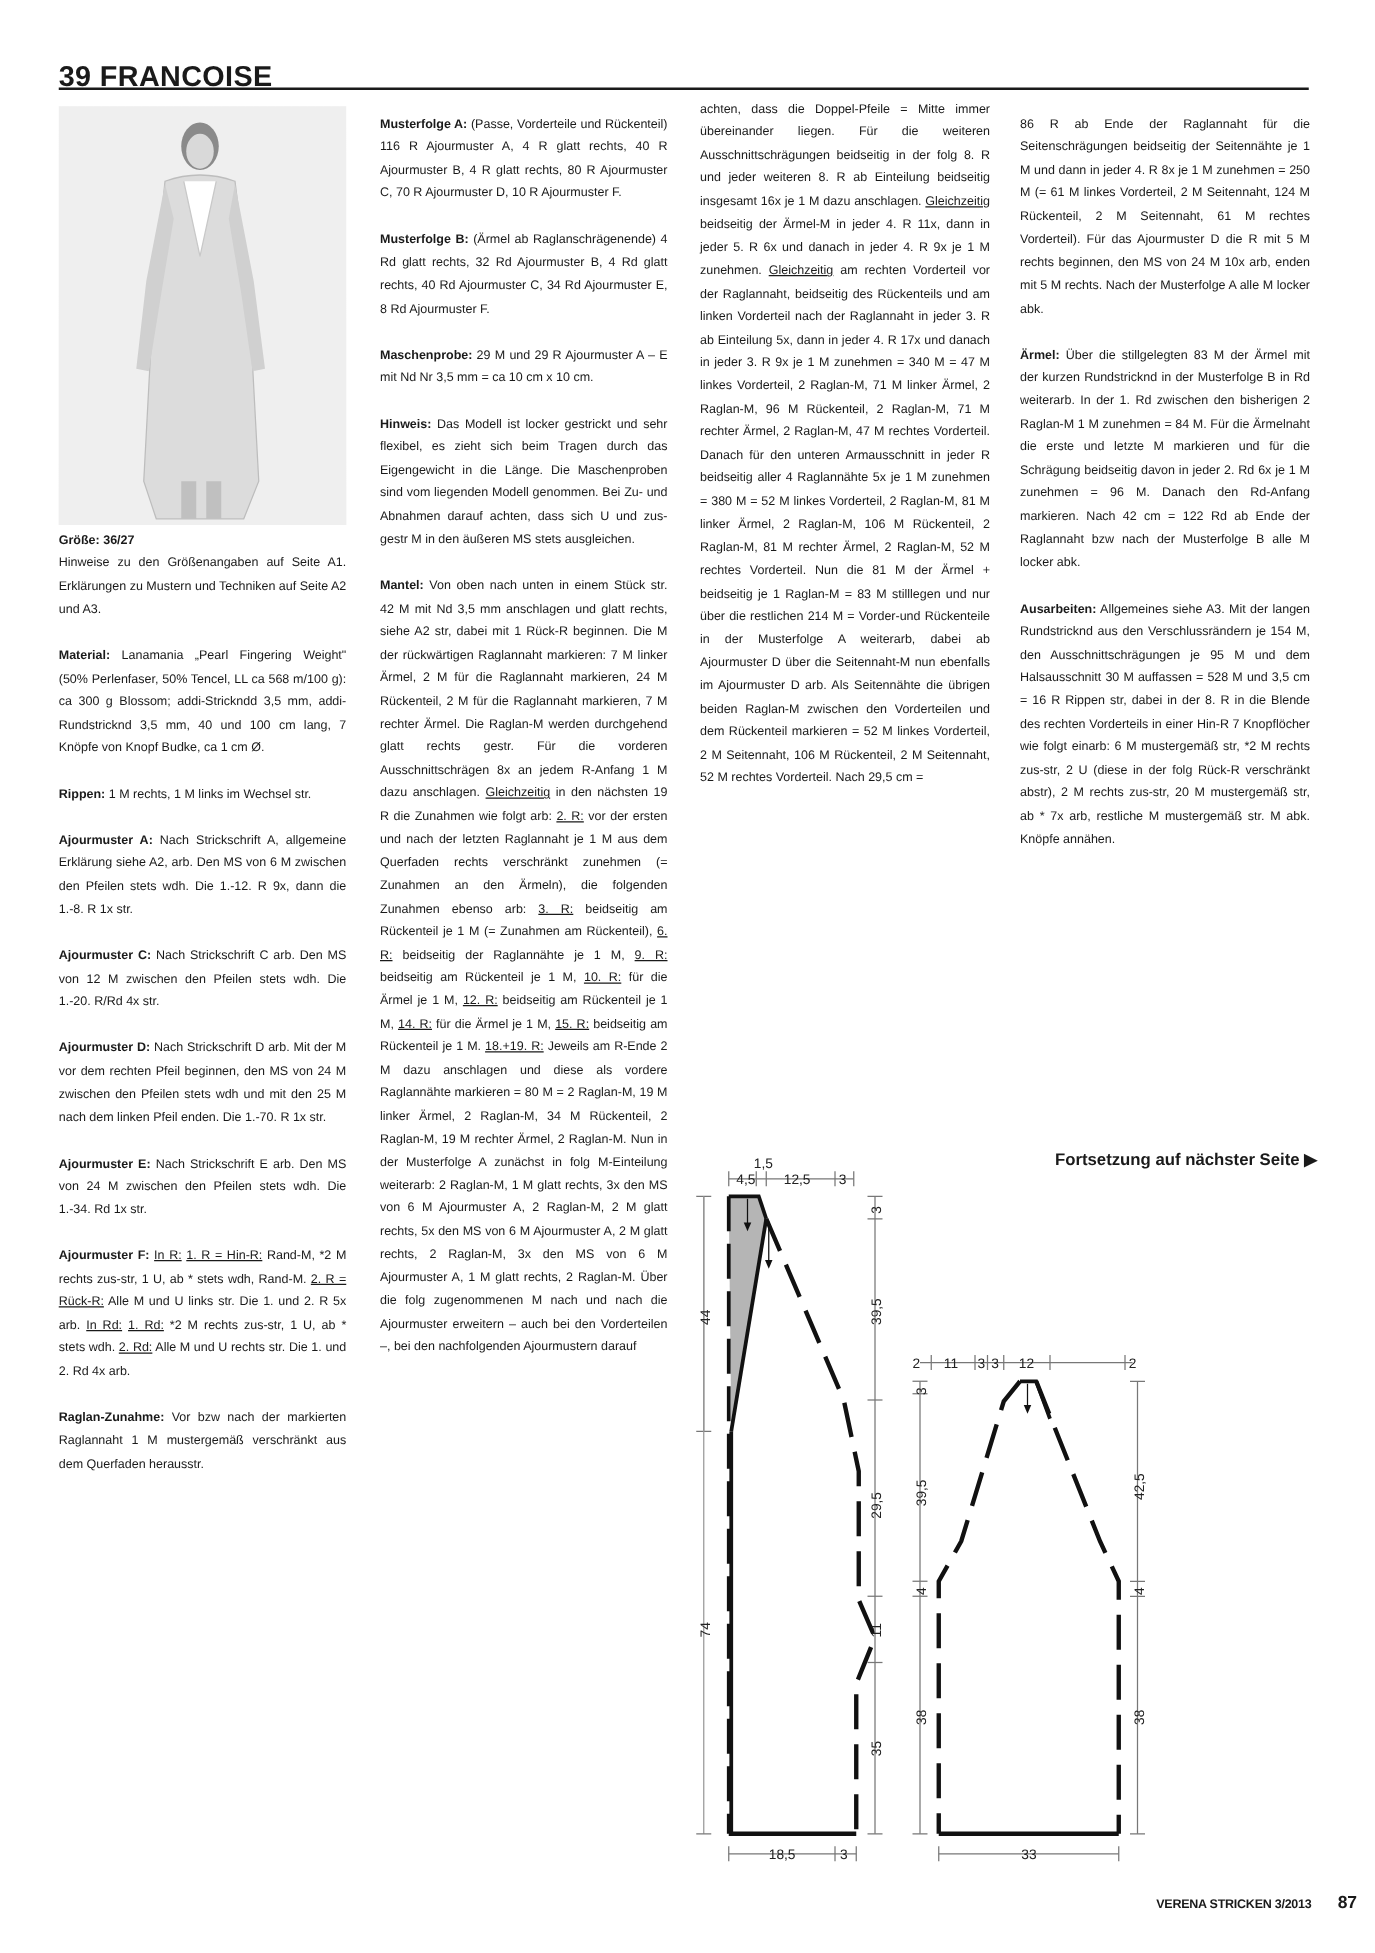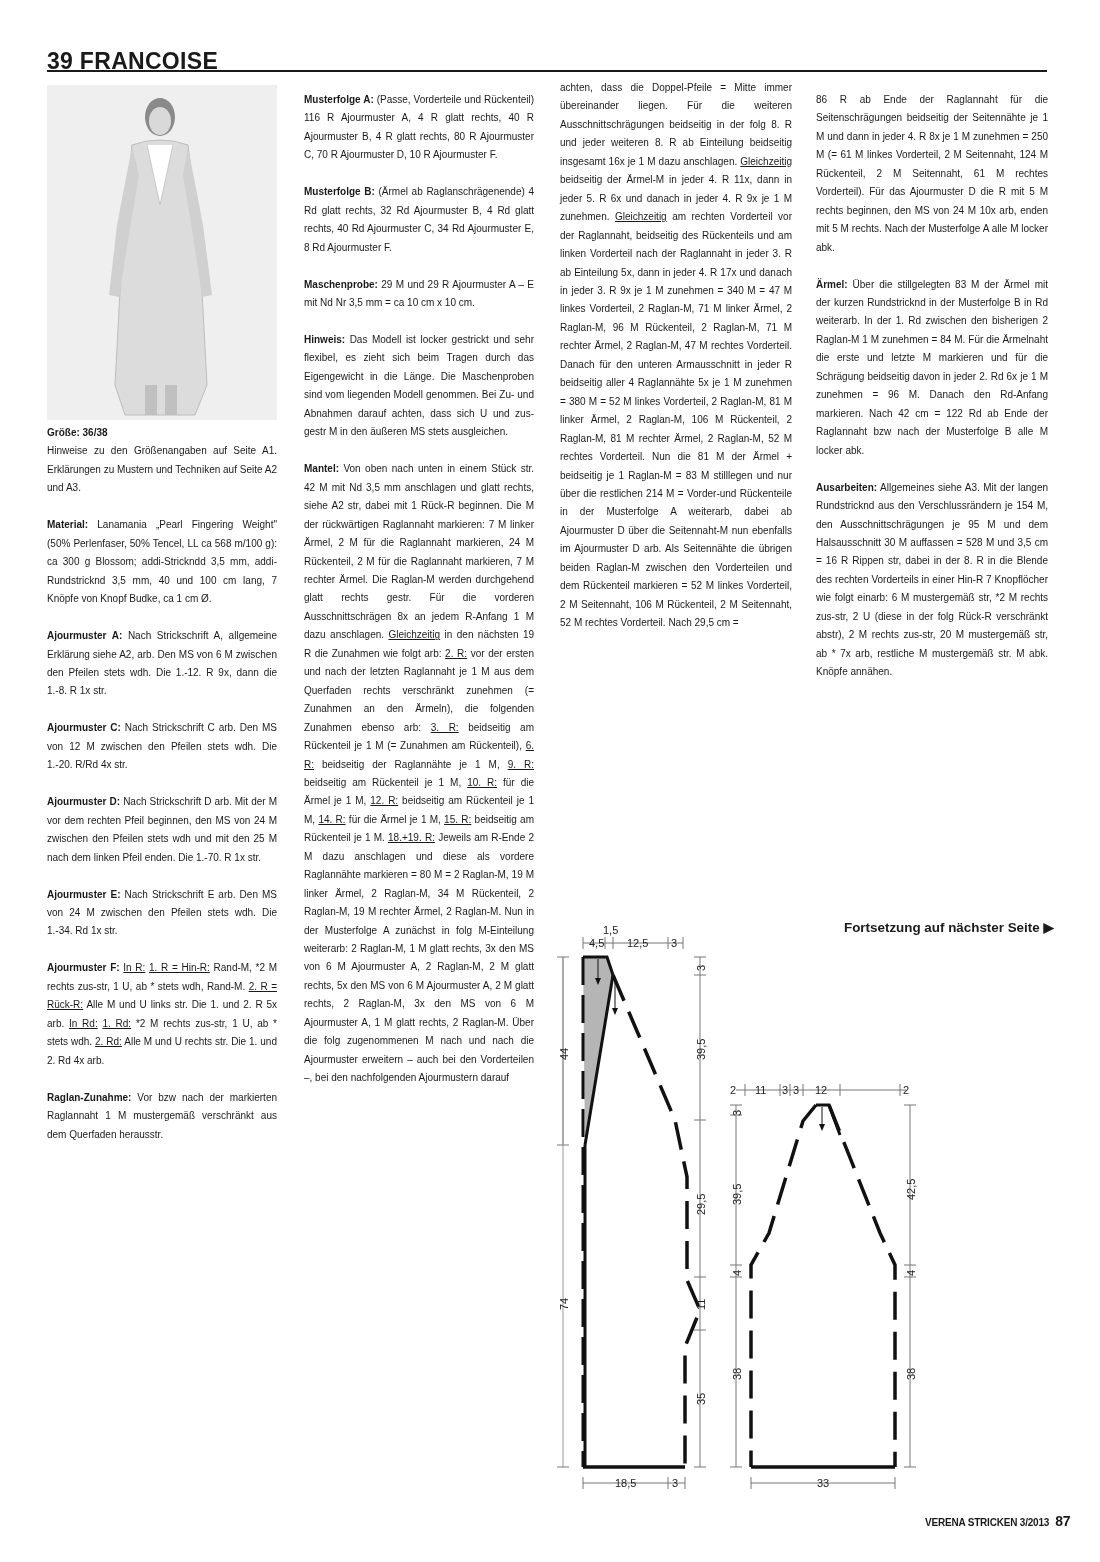--- a/index.html
+++ b/index.html
@@ -13,21 +13,21 @@
   .col { position:absolute; font-size:10px; line-height:18.45px; text-align:justify; }
   .col p { margin:0 0 18.5px 0; }
   .col b { font-weight:bold; }
   .u { text-decoration:underline; }
   .col1 { left:47px; top:424px; width:230px; }
   .col2 { left:304px; top:91px; width:230px; }
   .col3 { left:560px; top:79px; width:232px; }
   .col4 { left:816px; top:91px; width:232px; }
   .cont { position:absolute; left:816px; top:920px; font-size:13.4px; font-weight:bold;padding-left:28px; }
   .footer { position:absolute; left:925px; top:1513px; font-size:10px; font-weight:bold; letter-spacing:-0.2px; }
-  .footer .pg { font-size:14px; margin-left:6px; }
+  .footer .pg { font-size:14px; margin-left:21px; }
   .diagram { position:absolute; left:555px; top:915px; width:370px; height:580px; }
   .dim { font-size:11px; fill:#222; font-family:"Liberation Sans", sans-serif; }
 </style>
 </head>
 <body>
 
 <div class="title">39 FRANCOISE</div>
 <div class="title-rule"></div>
 
 <div class="photo">
@@ -39,24 +39,25 @@
     <path d="M100 60 L113 120 L126 60" fill="#ffffff" stroke="#c8c8c8"></path>
     <path d="M85 62 L70 140 L62 210 L72 212 L82 150 L92 90" fill="#d0d0d0"></path>
     <path d="M141 62 L156 140 L165 210 L155 212 L146 150 L136 90" fill="#d0d0d0"></path>
     <rect x="98" y="300" width="12" height="30" fill="#c0c0c0"></rect>
     <rect x="118" y="300" width="12" height="30" fill="#c0c0c0"></rect>
   </svg>
 </div>
 
 <div class="col col1">
   <p>
-    <b>Größe: 36/38</b><br>
+    <b>Größe: 36/27</b><br>
     <span>Hinweise zu den Größenangaben auf Seite A1. Erklärungen zu Mustern und Techniken auf Seite A2 und A3.</span>
   </p>
   <p><b>Material:</b> <span>Lanamania „Pearl Fingering Weight" (50% Perlenfaser, 50% Tencel, LL ca 568 m/100 g): ca 300 g Blossom; addi-Strickndd 3,5 mm, addi-Rundstricknd 3,5 mm, 40 und 100 cm lang, 7 Knöpfe von Knopf Budke, ca 1 cm Ø.</span></p>
+  <p><b>Rippen:</b> <span>1 M rechts, 1 M links im Wechsel str.</span></p>
   <p><b>Ajourmuster A:</b> <span>Nach Strickschrift A, allgemeine Erklärung siehe A2, arb. Den MS von 6 M zwischen den Pfeilen stets wdh. Die 1.-12. R 9x, dann die 1.-8. R 1x str.</span></p>
   <p><b>Ajourmuster C:</b> <span>Nach Strickschrift C arb. Den MS von 12 M zwischen den Pfeilen stets wdh. Die 1.-20. R/Rd 4x str.</span></p>
   <p><b>Ajourmuster D:</b> <span>Nach Strickschrift D arb. Mit der M vor dem rechten Pfeil beginnen, den MS von 24 M zwischen den Pfeilen stets wdh und mit den 25 M nach dem linken Pfeil enden. Die 1.-70. R 1x str.</span></p>
   <p><b>Ajourmuster E:</b> <span>Nach Strickschrift E arb. Den MS von 24 M zwischen den Pfeilen stets wdh. Die 1.-34. Rd 1x str.</span></p>
   <p><b>Ajourmuster F:</b>
     <span class="u">In R:</span>
     <span class="u">1. R = Hin-R:</span>
     <span>Rand-M, *2 M rechts zus-str, 1 U, ab * stets wdh, Rand-M.</span>
     <span class="u">2. R = Rück-R:</span>
     <span>Alle M und U links str. Die 1. und 2. R 5x arb.</span>

